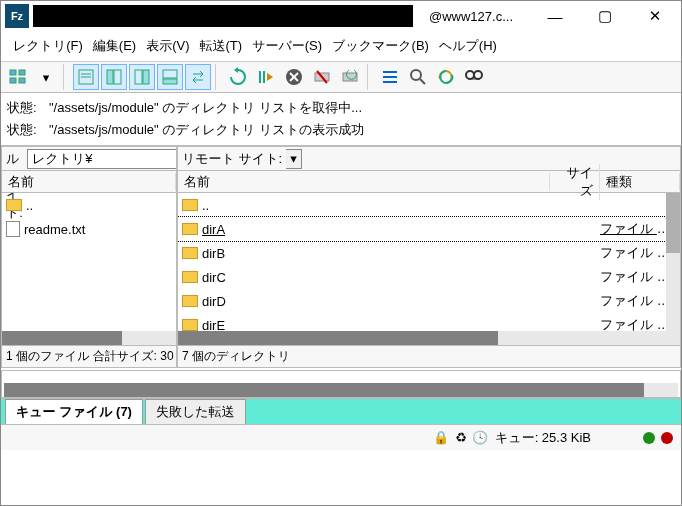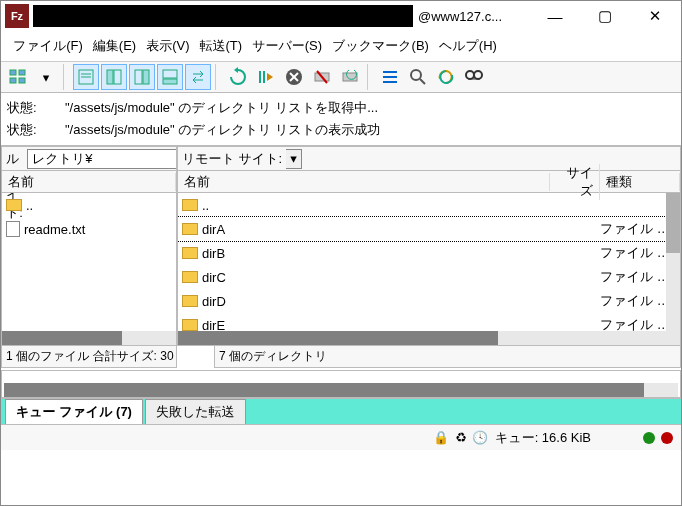--- a/index.html
+++ b/index.html
@@ -1,59 +1,59 @@
 <!DOCTYPE html>
 <html><head>
 <meta charset="utf-8">
 <style>
 * { box-sizing: border-box; margin: 0; padding: 0; font-family: "Meiryo", sans-serif; font-size: 13px; }
 body { background: #fff; width: 682px; height: 506px; overflow: hidden; border: 1px solid #888; }
 .titlebar { display: flex; align-items: center; height: 30px; background: #fff; }
-.app-icon { width: 24px; height: 24px; background: #7f1d1d; margin: 0 4px; display: flex; align-items: center; justify-content: center; color: #fff; font-weight: bold; font-size: 11px; }
+.app-icon { width: 24px; height: 24px; background: #0c4a6e; margin: 0 4px; display: flex; align-items: center; justify-content: center; color: #fff; font-weight: bold; font-size: 11px; }
 .title-black { background: #000; height: 22px; flex: 0 0 380px; }
-.title-text { padding: 0 5px; font-size: 13px; }
+.title-text { padding: 0 16px; font-size: 13px; }
 .spacer { flex: 1; }
 .winbtns { display: flex; gap: 22px; padding-right: 12px; }
 .winbtn { width: 28px; height: 28px; display: flex; align-items: center; justify-content: center; cursor: pointer; font-size: 15px; }
 .menubar { display: flex; gap: 2px; padding: 4px 8px; border-bottom: 1px solid #ccc; }
 .menu-item { padding: 2px 4px; cursor: pointer; }
 .toolbar { display: flex; align-items: center; gap: 2px; padding: 2px 4px; border-bottom: 1px solid #bbb; background: #f7f7f7; }
 .tool { width: 26px; height: 26px; display: flex; align-items: center; justify-content: center; cursor: pointer; border: 1px solid transparent; }
 .tool.active { border: 1px solid #6cb6ff; background: #d8ecff; }
 .tool-sep { width: 6px; height: 26px; border-left: 1px solid #ccc; margin: 0 2px; }
 .status-log { padding: 4px 6px; border-bottom: 1px solid #bbb; }
-.status-row { display: flex; gap: 16px; padding: 2px 0; }
+.status-row { display: flex; padding: 2px 0; }
 .status-label { width: 42px; }
 .panes { display: flex; height: 200px; }
 .pane { border: 1px solid #bbb; display: flex; flex-direction: column; overflow: hidden; }
 .pane.local { width: 176px; }
 .pane.remote { flex: 1; }
 .pathbar { display: flex; align-items: center; border-bottom: 1px solid #bbb; background: #f7f7f7; height: 24px; }
 .pathbar-label { padding: 0 4px; }
 .pathbar-input { flex: 1; border: 1px solid #888; height: 20px; padding: 0 4px; background: #fff; }
 .pathbar-dd { width: 16px; text-align: center; border: 1px solid #888; border-left: none; height: 20px; line-height: 18px; background: #f0f0f0; cursor: pointer; }
 .list-header { display: flex; background: #f7f7f7; border-bottom: 1px solid #bbb; height: 22px; align-items: center; }
 .col { padding: 0 6px; border-right: 1px solid #ddd; }
 .col.name { flex: 1; }
 .col.size { width: 50px; text-align: right; }
 .col.type { width: 80px; }
 .list-body { flex: 1; overflow: auto; position: relative; }
 .list-scroll { position: absolute; right: 0; top: 0; bottom: 0; width: 14px; background: #e8e8e8; }
 .list-scroll-thumb { background: #b0b0b0; width: 14px; height: 60px; }
 .row { display: flex; align-items: center; height: 24px; padding-left: 4px; cursor: pointer; }
-.row.selected { outline: 1px dotted #000; }
+.row.selected { outline: 1px dotted #000; text-decoration: underline; }
 .folder-icon { width: 16px; height: 12px; background: #f7c948; border: 1px solid #c99a2e; margin-right: 4px; }
 .file-icon { width: 14px; height: 16px; background: #fff; border: 1px solid #888; margin-right: 4px; }
 .row .name { flex: 1; }
 .row .size { width: 50px; text-align: right; padding-right: 6px; }
 .row .type { width: 80px; padding-right: 6px; white-space: nowrap; overflow: hidden; text-overflow: ellipsis; }
 .hscroll { height: 14px; background: #e8e8e8; display: flex; }
 .hscroll-thumb { background: #808080; height: 14px; }
 .pane-status { height: 22px; background: #f7f7f7; border: 1px solid #bbb; border-top: none; padding: 2px 4px; font-size: 12px; white-space: nowrap; overflow: hidden; }
-.pane-statuses { display: flex; gap: 37px; }
+.pane-statuses { display: flex; }
 .pane-statuses .pane-status.local { width: 176px; }
 .pane-statuses .pane-status.remote { flex: 1; }
 .transfer-list { height: 28px; border: 1px solid #bbb; margin: 2px 0 0 0; background: #fff; position: relative; }
 .transfer-hscroll { position: absolute; bottom: 0; left: 2px; right: 2px; height: 14px; background: #e8e8e8; }
 .transfer-hscroll-thumb { background: #808080; height: 14px; width: 640px; }
 .tabs { display: flex; border-top: 1px solid #bbb; background: #5eead4; height: 26px; align-items: flex-end; padding-left: 4px; }
 .tab { border: 1px solid #999; border-bottom: none; padding: 3px 10px; margin-right: 2px; background: #eee; cursor: pointer; font-size: 13px; }
 .tab.active { background: #fff; font-weight: bold; }
 .statusbar { display: flex; align-items: center; height: 26px; border-top: 1px solid #bbb; padding: 0 8px; gap: 6px; background: #f7f7f7; }
 .statusbar .spacer { flex: 1; }
@@ -72,21 +72,21 @@
   <span class="title-text">@www127.c...</span>
   <div class="spacer"></div>
   <div class="winbtns">
     <div class="winbtn">—</div>
     <div class="winbtn">▢</div>
     <div class="winbtn">✕</div>
   </div>
 </div>
 
 <div class="menubar">
-  <span class="menu-item">ファイル(F)</span>
+  <span class="menu-item">レクトリ(F)</span>
   <span class="menu-item">編集(E)</span>
   <span class="menu-item">表示(V)</span>
   <span class="menu-item">転送(T)</span>
   <span class="menu-item">サーバー(S)</span>
   <span class="menu-item">ブックマーク(B)</span>
   <span class="menu-item">ヘルプ(H)</span>
 </div>
 
 <div class="toolbar">
   <div class="tool">
@@ -302,17 +302,17 @@
 <div class="tabs">
   <div class="tab active">キュー ファイル (7)</div>
   <div class="tab">失敗した転送</div>
 </div>
 
 <div class="statusbar">
   <div class="spacer"></div>
   <span class="lock-icon">🔒</span>
   <span>♻</span>
   <span>🕓</span>
-  <span>キュー: 16.6 KiB</span>
+  <span>キュー: 25.3 KiB</span>
   <div style="width:40px"></div>
   <div class="led green"></div>
   <div class="led red"></div>
 </div>
 
 </body></html>

